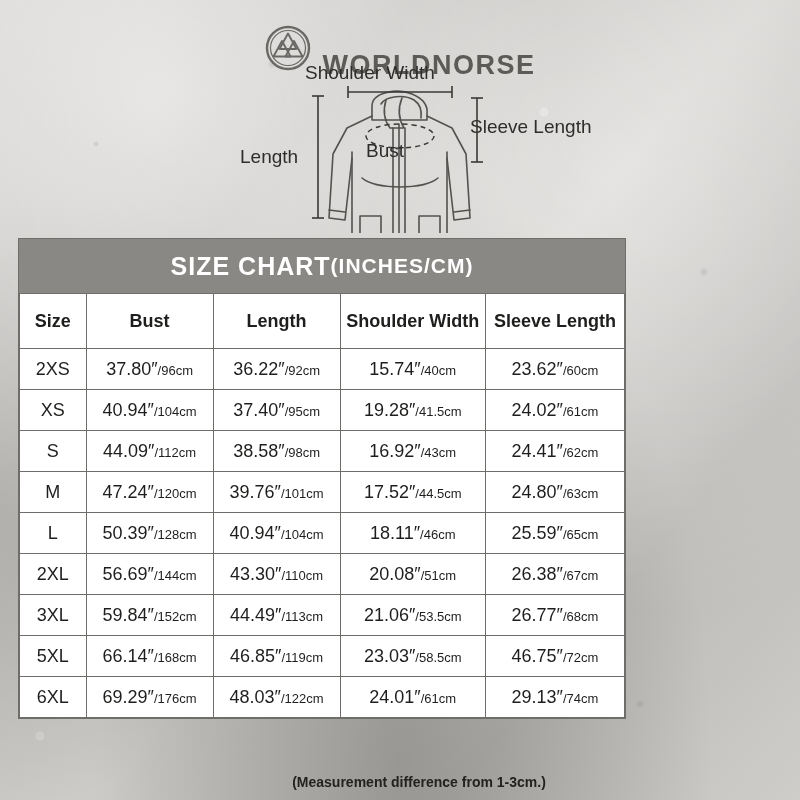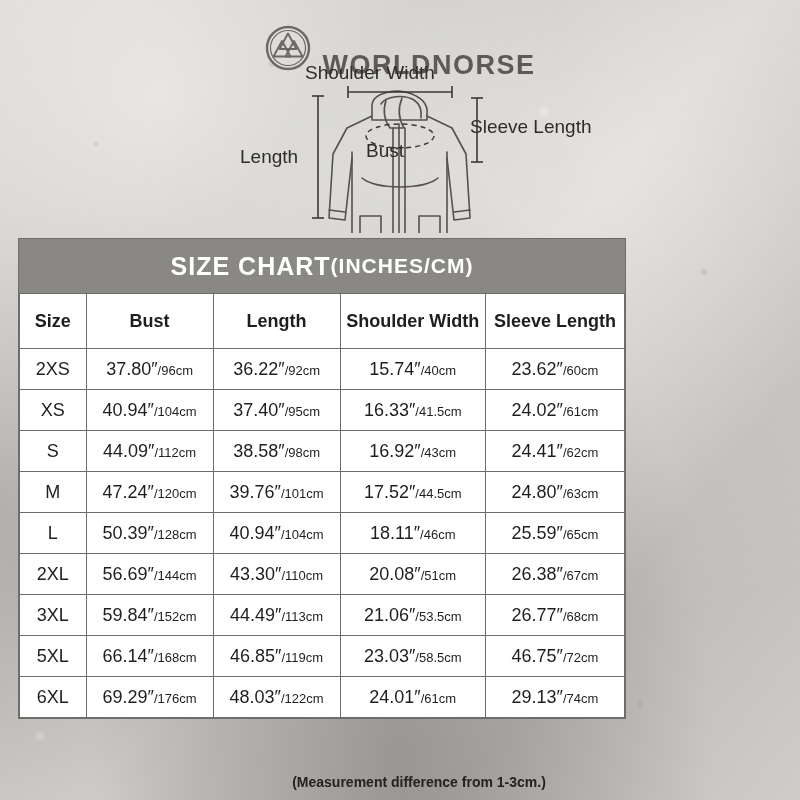--- a/index.html
+++ b/index.html
@@ -263,21 +263,21 @@
           <td class="sz">2XS</td>
           <td><span class="inch">37.80″</span><span class="cm">/96cm</span></td>
           <td><span class="inch">36.22″</span><span class="cm">/92cm</span></td>
           <td><span class="inch">15.74″</span><span class="cm">/40cm</span></td>
           <td><span class="inch">23.62″</span><span class="cm">/60cm</span></td>
         </tr>
         <tr>
           <td class="sz">XS</td>
           <td><span class="inch">40.94″</span><span class="cm">/104cm</span></td>
           <td><span class="inch">37.40″</span><span class="cm">/95cm</span></td>
-          <td><span class="inch">16.33″</span><span class="cm">/41.5cm</span></td>
+          <td><span class="inch">19.28″</span><span class="cm">/41.5cm</span></td>
           <td><span class="inch">24.02″</span><span class="cm">/61cm</span></td>
         </tr>
         <tr>
           <td class="sz">S</td>
           <td><span class="inch">44.09″</span><span class="cm">/112cm</span></td>
           <td><span class="inch">38.58″</span><span class="cm">/98cm</span></td>
           <td><span class="inch">16.92″</span><span class="cm">/43cm</span></td>
           <td><span class="inch">24.41″</span><span class="cm">/62cm</span></td>
         </tr>
         <tr>

